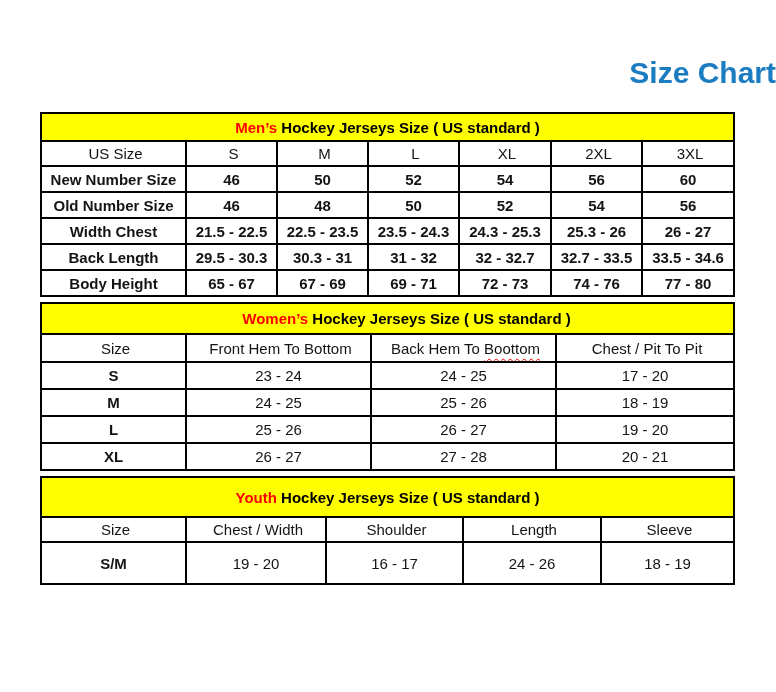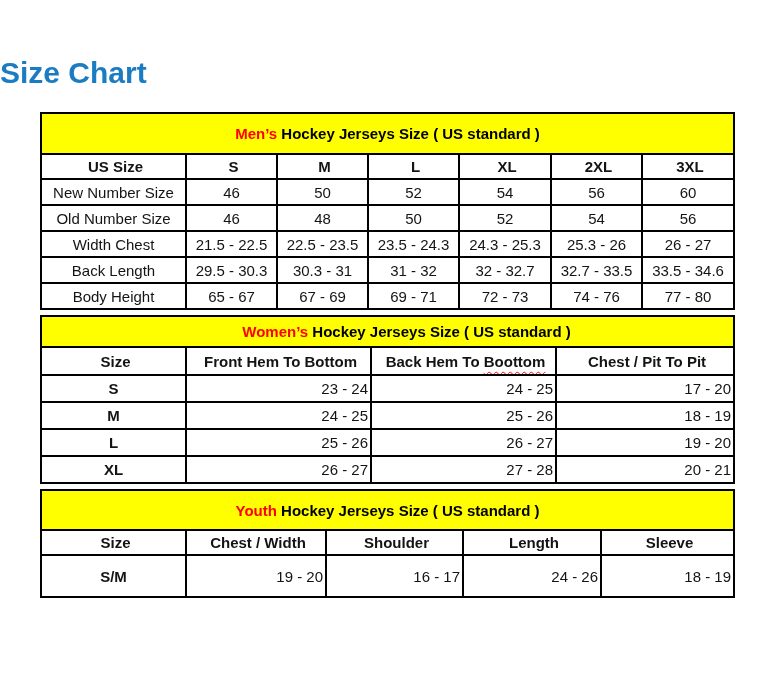--- a/index.html
+++ b/index.html
@@ -12,21 +12,21 @@
   *{box-sizing:border-box;}
   html,body{margin:0;padding:0;background:#ffffff;}
   body{
     width:776px;height:692px;overflow:hidden;
     font-family:"Liberation Sans", sans-serif;
     color:var(--text);
   }
   .page{position:relative;width:776px;height:692px;background:#fff;}
   .page-title{
     margin:56px 0 22px 0;
-    text-align:left;
+    text-align:right;
     color:var(--title-blue);
     font-size:30px;
     font-weight:700;
     letter-spacing:0px;
   }
   table.size-table{
     border-collapse:collapse;
     table-layout:fixed;
     width:693px;
     margin:0 0 5px 40px;
@@ -40,28 +40,28 @@
     overflow:hidden;
     white-space:nowrap;
   }
   .banner-cell{
     background:var(--banner-bg);
     font-weight:700;
     font-size:17px;
     color:#000;
   }
   .banner-highlight{color:var(--accent-red);}
-  thead tr.head th{font-weight:700;padding-left:6px;}
+  thead tr.head th{font-weight:400;padding-left:6px;}
   tbody th.rowlabel{font-weight:700;}
   tbody td.val, tbody th.rowlabel{font-weight:700;}
   
-  table.mens tbody th.rowlabel, table.mens tbody td.val{font-weight:400;}
-  table.womens tbody td.val, table.youth tbody td.val{font-weight:400;text-align:right;}
-
-  table.mens .banner-cell{height:41px;}
+  table.mens tbody th.rowlabel, table.mens tbody td.val{font-weight:700;}
+  table.womens tbody td.val, table.youth tbody td.val{font-weight:400;}
+
+  table.mens .banner-cell{height:28px;}
   table.mens thead tr.head{height:25px;}
   table.mens tbody tr{height:26px;}
 
   table.womens .banner-cell{height:31px;padding-left:40px;}
   table.womens thead tr.head{height:28px;}
   table.womens tbody tr{height:27px;}
 
   table.youth .banner-cell{height:40px;}
   table.youth thead tr.head{height:25px;}
   table.youth tbody tr{height:42px;}

